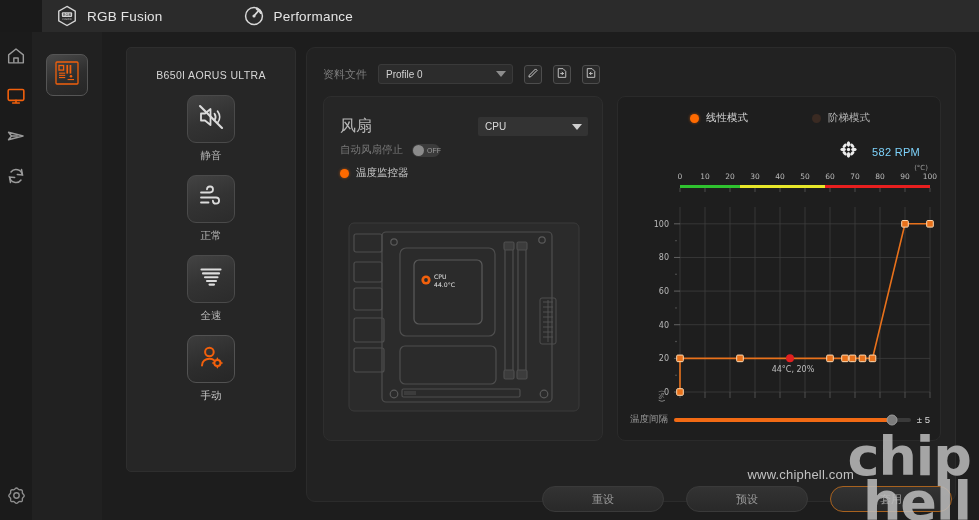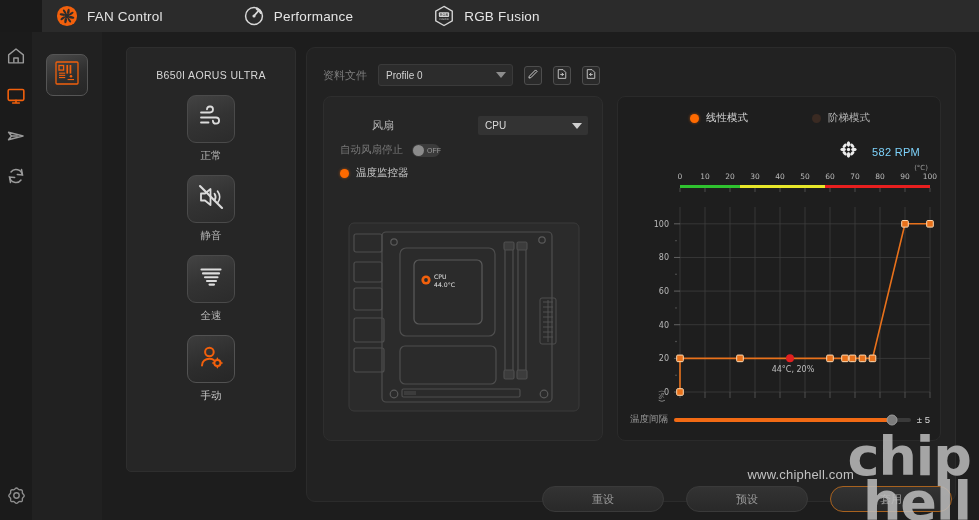--- a/index.html
+++ b/index.html
@@ -95,21 +95,21 @@
 
   
   .profilebar {
     position: absolute; left: 16px; top: 16px;
     display: flex; align-items: center; gap: 11px;
   }
   .profile-label { font-size: 11px; color: #7e7e7e; }
   .select {
     width: 135px; height: 20px; background: #2c2c2c;
     border: 1px solid #3a3a3a; border-radius: 3px;
-    display: flex; align-items: center; padding: 10px 7px;
+    display: flex; align-items: flex-start; padding: 4px 7px;
     font-size: 10px; color: #d2d2d2; position: relative; cursor: pointer;
   }
   .select .caret {
     position: absolute; right: 6px; top: 50%; transform: translateY(-50%);
     width: 0; height: 0; border-left: 5px solid transparent;
     border-right: 5px solid transparent; border-top: 6px solid #8d8d8d;
   }
   .tool-btn {
     width: 18px; height: 19px; border: 1px solid #4d4d4d; border-radius: 3px;
     background: #2a2a2a; display: flex; align-items: center; justify-content: center;
@@ -123,21 +123,21 @@
   }
   .inner-right {
     position: absolute; left: 310px; top: 48px; width: 324px; height: 345px;
     background: #1e1e1e; border-radius: 8px; border: 1px solid #2a2a2a;
   }
 
   .row-fan {
     position: absolute; left: 16px; top: 19px; width: 248px;
     display: flex; align-items: center; justify-content: space-between;
   }
-  .row-fan .lbl { font-size: 11px; color: #b9b9b9; margin-left: 32px; }
+  .row-fan .lbl { font-size: 16px; color: #b9b9b9; }
   .fan-select {
     width: 110px; height: 19px; background: #333333; border-radius: 2px;
     display: flex; align-items: center; padding: 0 7px;
     font-size: 10px; color: #dcdcdc; position: relative; cursor: pointer;
   }
   .fan-select .caret2 {
     position: absolute; right: 6px; top: 50%; transform: translateY(-50%);
     width: 0; height: 0; border-left: 5px solid transparent;
     border-right: 5px solid transparent; border-top: 6px solid #cfcfcf;
   }
@@ -237,62 +237,43 @@
     opacity: .85; line-height: .82; text-align: right;
     font-family: "DejaVu Sans", sans-serif; letter-spacing: -1px;
   }
 </style>
 </head>
 <body>
 
 <div class="topbar">
   <div class="topbar-left-pad"></div>
 
+
   <div class="nav-item">
     <span class="nav-icon">
       <svg viewBox="0 0 24 24" width="22" height="22">
-        <circle cx="12" cy="12" r="11" fill="#f2600c"></circle>
-        <circle cx="12" cy="12" r="2.6" fill="#2b2b2b"></circle>
-        <g fill="#2b2b2b">
-          <path d="M12 9.4c0-3 .7-5.4 1.8-5.4 1.4 0 1.5 3 .3 5.9z"></path>
-          <path d="M14.6 12c3 0 5.4.7 5.4 1.8 0 1.4-3 1.5-5.9.3z"></path>
-          <path d="M12 14.6c0 3-.7 5.4-1.8 5.4-1.4 0-1.5-3-.3-5.9z"></path>
-          <path d="M9.4 12c-3 0-5.4-.7-5.4-1.8 0-1.4 3-1.5 5.9-.3z"></path>
-          <path d="M13.9 10.3c2.1-2.1 4.2-3.4 5-2.6.9 1-1.3 3-4.2 3.9z"></path>
-          <path d="M13.7 13.9c2.1 2.1 3.4 4.2 2.6 5-1 .9-3-1.3-3.9-4.2z"></path>
-          <path d="M10.1 13.7c-2.1 2.1-4.2 3.4-5 2.6-.9-1 1.3-3 4.2-3.9z"></path>
-          <path d="M10.3 10.1C8.2 8 6.9 5.9 7.7 5.1c1-.9 3 1.3 3.9 4.2z"></path>
-        </g>
+        <path d="M12 1.6 21 6.6 21 17.4 12 22.4 3 17.4 3 6.6 Z" fill="none" stroke="#d4d4d4" stroke-width="1.5"></path>
+        <rect x="6.4" y="8" width="11.2" height="5" rx="1" fill="#d4d4d4"></rect>
+        <text x="12" y="12.2" font-size="4.2" text-anchor="middle" fill="#2b2b2b" font-family="DejaVu Sans">RGB</text>
+        <text x="12" y="16.4" font-size="2.6" text-anchor="middle" fill="#d4d4d4" font-family="DejaVu Sans">FUSION</text>
       </svg>
     </span>
-    <span class="nav-label">FAN Control</span>
+    <span class="nav-label">RGB Fusion</span>
   </div>
 
   <div class="nav-item">
     <span class="nav-icon">
       <svg viewBox="0 0 24 24" width="22" height="22" fill="none" stroke="#d8d8d8" stroke-width="1.6">
         <circle cx="12" cy="12" r="9.2"></circle>
         <path d="M12 12 L16.5 6.8" stroke-width="2" stroke-linecap="round"></path>
         <circle cx="12" cy="12" r="1.7" fill="#d8d8d8" stroke="none"></circle>
         <path d="M15.2 4.2 A9 9 0 0 1 19.6 8.6" stroke-width="2.6" stroke-linecap="round"></path>
       </svg>
     </span>
     <span class="nav-label">Performance</span>
-  </div>
-
-  <div class="nav-item">
-    <span class="nav-icon">
-      <svg viewBox="0 0 24 24" width="22" height="22">
-        <path d="M12 1.6 21 6.6 21 17.4 12 22.4 3 17.4 3 6.6 Z" fill="none" stroke="#d4d4d4" stroke-width="1.5"></path>
-        <rect x="6.4" y="8" width="11.2" height="5" rx="1" fill="#d4d4d4"></rect>
-        <text x="12" y="12.2" font-size="4.2" text-anchor="middle" fill="#2b2b2b" font-family="DejaVu Sans">RGB</text>
-        <text x="12" y="16.4" font-size="2.6" text-anchor="middle" fill="#d4d4d4" font-family="DejaVu Sans">FUSION</text>
-      </svg>
-    </span>
-    <span class="nav-label">RGB Fusion</span>
   </div>
 </div>
 
 <div class="rail">
   <span class="rail-icon first">
     <svg viewBox="0 0 24 24" width="20" height="20" fill="none" stroke="#9a9a9a" stroke-width="1.7" stroke-linejoin="round">
       <path d="M3.2 10.6 12 3.6 20.8 10.6 20.8 20.2 3.2 20.2 Z"></path>
       <path d="M9.4 20.2 9.4 14.4 14.6 14.4 14.6 20.2"></path>
     </svg>
   </span>
@@ -345,42 +326,42 @@
 
 <div class="stage">
 
   <div class="modecard">
     <div class="board-name">B650I AORUS ULTRA</div>
     <div class="modes">
 
       <div class="mode">
         <div class="mode-btn">
           <span>
-            <svg viewBox="0 0 30 30" width="30" height="30" fill="none" stroke="#dcdcdc" stroke-width="1.8" stroke-linecap="round">
-              <path d="M5 10.5 14 10.5a3 3 0 1 0-3-3.2"></path>
-              <path d="M5 15.5 20 15.5a3.1 3.1 0 1 1-3.1 3.2"></path>
-              <path d="M5 20.5 12.5 20.5"></path>
-            </svg>
-          </span>
-        </div>
-        <div class="mode-label">正常</div>
-      </div>
-
-      <div class="mode">
-        <div class="mode-btn">
-          <span>
             <svg viewBox="0 0 30 30" width="30" height="30" fill="none" stroke="#dcdcdc" stroke-width="1.8" stroke-linejoin="round" stroke-linecap="round">
               <path d="M5 11.5 9 11.5 14.5 7 14.5 23 9 18.5 5 18.5 Z"></path>
               <path d="M18.5 11.8a5.6 5.6 0 0 1 0 6.4"></path>
               <path d="M21.6 9.2a9.4 9.4 0 0 1 0 11.6"></path>
               <path d="M4 4 26 26" stroke-width="2.1"></path>
             </svg>
           </span>
         </div>
         <div class="mode-label">静音</div>
+      </div>
+
+      <div class="mode">
+        <div class="mode-btn">
+          <span>
+            <svg viewBox="0 0 30 30" width="30" height="30" fill="none" stroke="#dcdcdc" stroke-width="1.8" stroke-linecap="round">
+              <path d="M5 10.5 14 10.5a3 3 0 1 0-3-3.2"></path>
+              <path d="M5 15.5 20 15.5a3.1 3.1 0 1 1-3.1 3.2"></path>
+              <path d="M5 20.5 12.5 20.5"></path>
+            </svg>
+          </span>
+        </div>
+        <div class="mode-label">正常</div>
       </div>
 
       <div class="mode">
         <div class="mode-btn">
           <span>
             <svg viewBox="0 0 30 30" width="30" height="30" stroke="#dcdcdc" stroke-width="2.1" stroke-linecap="round">
               <path d="M5.5 7.5 24.5 7.5"></path>
               <path d="M7 11.4 23 11.4"></path>
               <path d="M9 15.2 21.5 15.2"></path>
               <path d="M11 19 20 19"></path>

